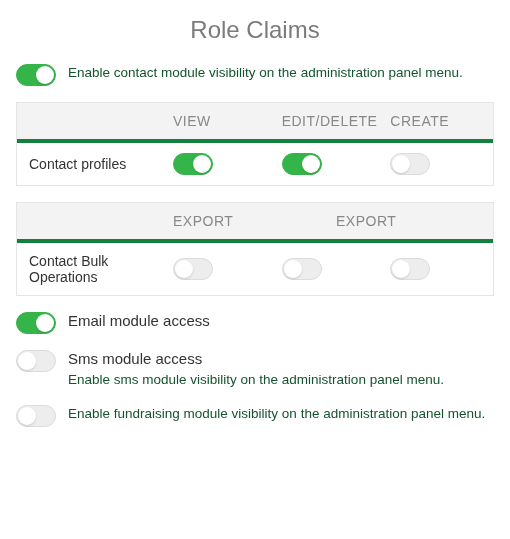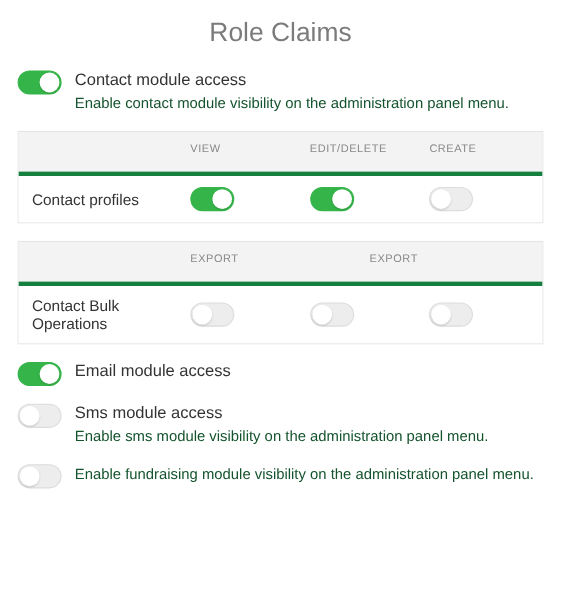--- a/index.html
+++ b/index.html
@@ -84,21 +84,21 @@
   }
   .perm-table .label-cell {
     flex: 0 0 150px;
     padding: 10px 12px;
     font-size: 14px;
     color: #333;
   }
   .perm-table .col {
     flex: 1;
     padding: 10px 6px;
-    font-size: 10px;
+    font-size: 14px;
     letter-spacing: 0.5px;
     color: #888;
     text-align: left;
   }
   .perm-table .row .col {
     display: flex;
     align-items: center;
   }
   .perm-table .hdr .label-cell {
     color: transparent;
@@ -107,21 +107,20 @@
 </head>
 <body>
 
 <h2 class="page-title">Role Claims</h2>
 
 <div class="module-block">
   <div class="toggle on">
       <div class="knob"></div>
     </div>
   <div class="module-text">
-    <div class="module-title">Contact module access</div>
     <div class="module-desc">Enable contact module visibility on the administration panel menu.</div>
   </div>
 </div>
 
 <div class="perm-table">
   <div class="hdr">
     <div class="label-cell">.</div>
     <div class="col">VIEW</div>
     <div class="col">EDIT/DELETE</div>
     <div class="col">CREATE</div>

